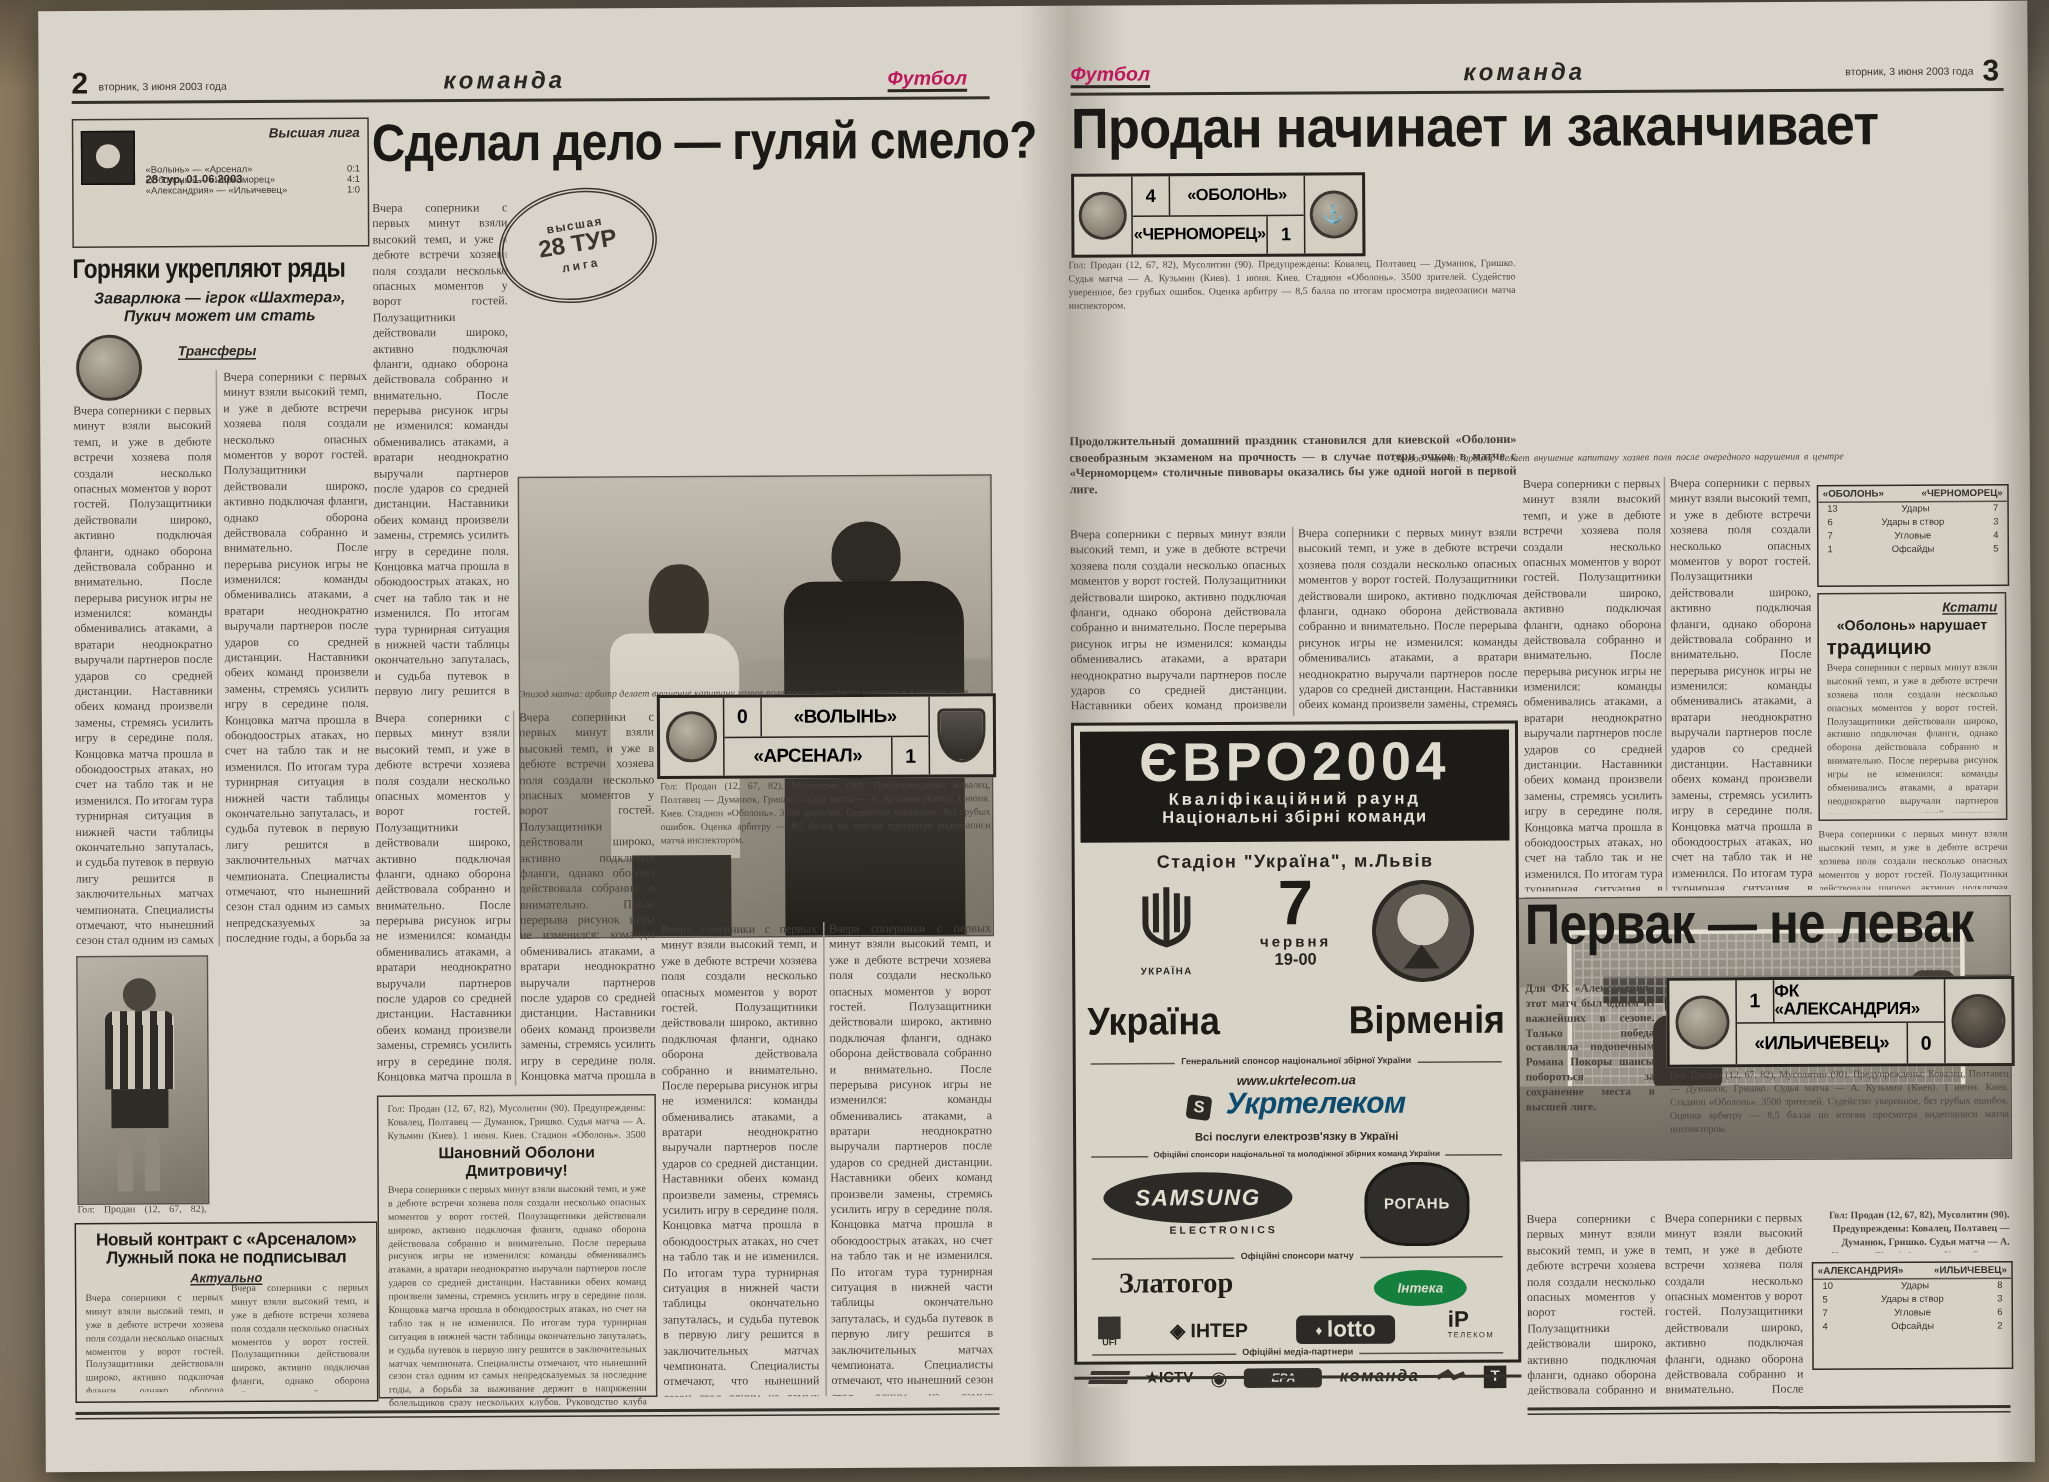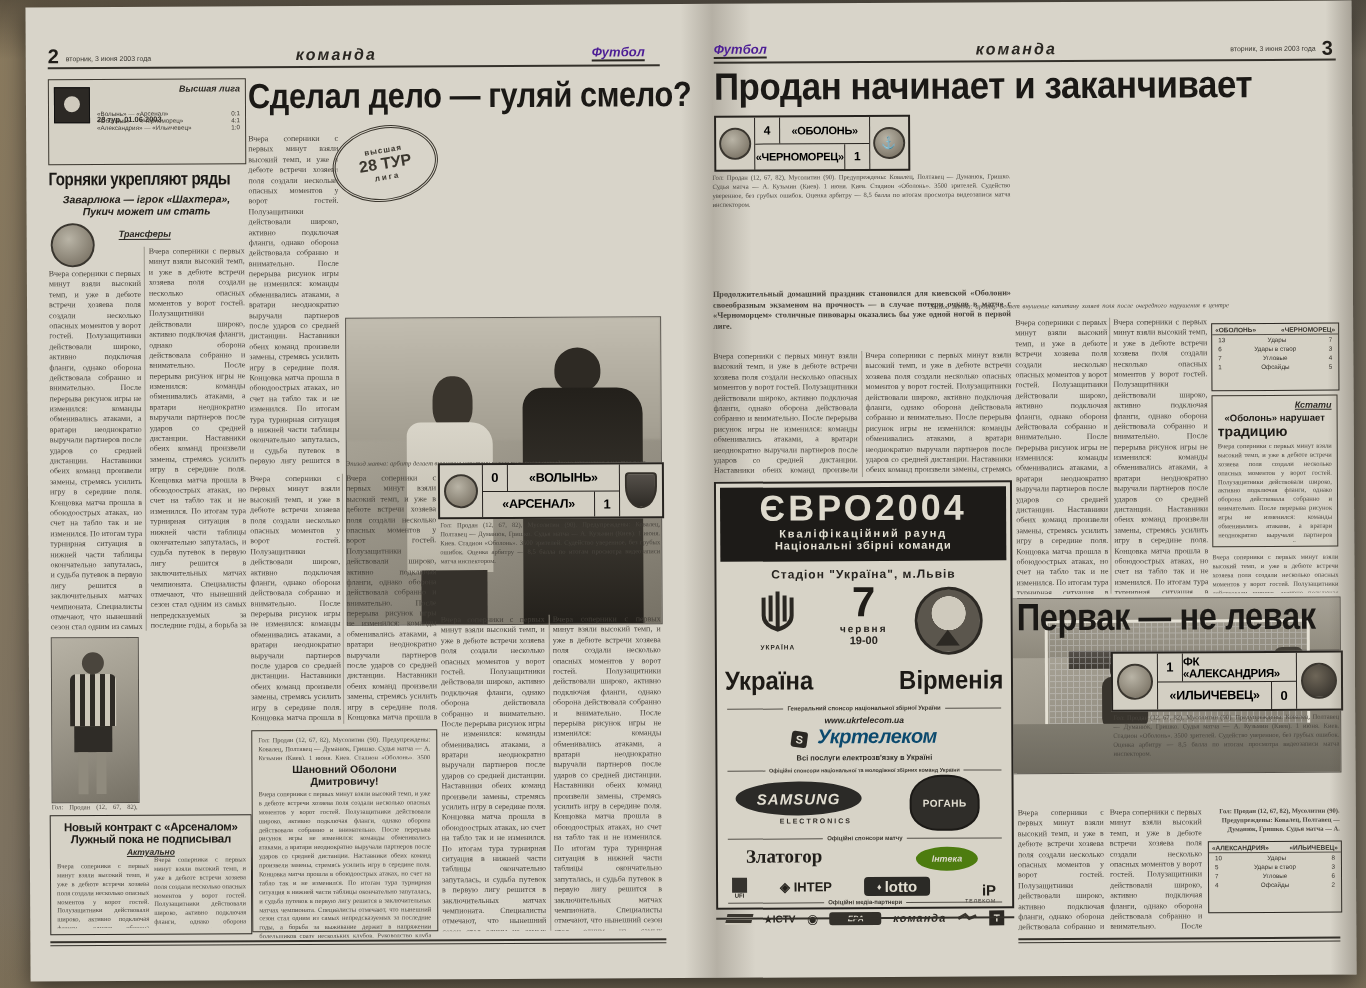--- a/index.html
+++ b/index.html
@@ -15,21 +15,21 @@
   .paper::after{content:"";position:absolute;right:0;top:0;width:26px;height:100%;
     background:linear-gradient(90deg,rgba(0,0,0,0),rgba(80,72,60,.35));}
   .abs{position:absolute;}
   .hl{font-weight:bold;color:#1b1916;letter-spacing:-.5px;white-space:nowrap;transform-origin:left top;}
   .greek{font-family:"Liberation Serif",serif;font-size:8px;line-height:1.3;color:#45413a;
     text-align:justify;overflow:hidden;word-break:break-word;}
   .greek-sm{font-family:"Liberation Serif",serif;font-size:6.6px;line-height:1.35;color:#4a463f;
     text-align:justify;overflow:hidden;word-break:break-word;}
   .rule{background:#34312b;}
   .masthead{font-weight:bold;font-style:italic;letter-spacing:2px;color:#2a2722;}
-  .section-lbl{font-weight:bold;font-style:italic;color:#4c1d95;border-bottom:2px solid #2a2722;}
+  .section-lbl{font-weight:bold;font-style:italic;color:#be185d;border-bottom:2px solid #2a2722;}
   .datebox{font-size:7px;color:#3a3731;}
   .pageno{font-weight:bold;font-size:20px;color:#201d19;}
   .matchbox{border:2px solid #26231f;background:#d3cfc3;display:flex;align-items:stretch;}
   .mb-crest{display:flex;align-items:center;justify-content:center;border-right:1.5px solid #26231f;}
   .mb-crest.r{border-right:none;border-left:1.5px solid #26231f;}
   .mb-mid{flex:1;display:flex;flex-direction:column;}
   .mb-row{flex:1;display:flex;align-items:stretch;}
   .mb-row:first-child{border-bottom:1.5px solid #26231f;}
   .mb-score{width:24px;display:flex;align-items:center;justify-content:center;font-weight:bold;border-right:1.5px solid #26231f;}
   .mb-score.r{border-right:none;border-left:1.5px solid #26231f;}
@@ -247,20 +247,21 @@
 
     <div class="abs" style="left:1184px;top:394px;width:126px;height:152px;border:1.2px solid #3b372f;background:#d6d2c6;padding:4px 5px;box-sizing:border-box;">
       <div style="text-align:right;font-size:9px;font-weight:bold;font-style:italic;text-decoration:underline;color:#2e2b26;">Кстати</div>
       <div style="text-align:center;font-weight:bold;font-size:9.5px;color:#1f1c18;margin-top:2px;">«Оболонь» нарушает</div>
       <div style="text-align:left;font-weight:bold;font-size:14px;color:#1f1c18;">традицию</div>
       <div class="greek-sm" style="height:100px;margin-top:3px;">Вчера соперники с первых минут взяли высокий темп, и уже в дебюте встречи хозяева поля создали несколько опасных моментов у ворот гостей. Полузащитники действовали широко, активно подключая фланги, однако оборона действовала собранно и внимательно. После перерыва рисунок игры не изменился: команды обменивались атаками, а вратари неоднократно выручали партнеров после ударов со средней дистанции. Наставники обеих команд произвели замены, стремясь усилить игру в середине поля. Концовка матча прошла в обоюдоострых атаках, но счет на табло так и не изменился. По итогам тура турнирная ситуация в нижней части таблицы окончательно запуталась, и судьба путевок в первую лигу решится в заключительных матчах чемпионата. Специалисты отмечают, что нынешний сезон стал одним из самых непредсказуемых за последние годы, а борьба за выживание держит в напряжении болельщиков сразу нескольких клубов. Руководство клуба тем временем продолжает переговоры о новых контрактах, и уже в ближайшие дни может быть объявлено о подписании соглашений с несколькими исполнителями. Тренерский штаб рассчитывает усилить все линии команды перед следующим сезоном, сохранив при этом костяк нынешнего состава. Вчера соперники с первых минут взяли высокий темп, и уже в дебюте встречи хозяева создали несколько опасных моментов у ворот гостей.</div>
     </div>
     <div class="abs greek-sm" style="left:1184px;top:552px;width:126px;height:40px;">Вчера соперники с первых минут взяли высокий темп, и уже в дебюте встречи хозяева поля создали несколько опасных моментов у ворот гостей. Полузащитники действовали широко, активно подключая фланги, однако оборона действовала собранно и внимательно. После перерыва рисунок игры не изменился: команды обменивались атаками, а вратари неоднократно выручали партнеров после ударов со средней дистанции. Наставники обеих команд произвели замены, стремясь усилить игру в середине поля. Концовка матча прошла в обоюдоострых атаках, но счет на табло так и не изменился. По итогам тура турнирная ситуация в нижней части таблицы окончательно запуталась, и судьба путевок в первую лигу решится в заключительных матчах чемпионата. Специалисты отмечают, что нынешний сезон стал одним из самых непредсказуемых за последние годы, а борьба за выживание держит в напряжении болельщиков сразу нескольких клубов. Руководство клуба тем временем продолжает переговоры о новых контрактах, и уже в ближайшие дни может быть объявлено о подписании соглашений с несколькими исполнителями. Тренерский штаб рассчитывает усилить все линии команды перед следующим сезоном, сохранив при этом костяк нынешнего состава. Вчера соперники с первых минут взяли высокий темп, и уже в дебюте встречи хозяева создали несколько опасных моментов у ворот гостей.</div>
 
     <div class="abs hl" style="left:988px;top:594px;font-size:38px;transform:scaleX(.86);">Первак — не левак</div>
+    <div class="abs greek" style="left:988px;top:652px;width:86px;height:150px;font-weight:bold;font-size:7.6px;">Для ФК «Александрия» этот матч был одним из важнейших в сезоне. Только победа оставляла подопечным Романа Покоры шансы побороться за сохранение места в высшей лиге.</div>
 
     <div class="abs matchbox" style="left:1082px;top:650px;width:228px;height:56px;">
       <div class="mb-crest" style="width:44px;">
         <div class="crest-circle" style="width:32px;height:32px;"></div>
       </div>
       <div class="mb-mid">
         <div class="mb-row">
           <div class="mb-score" style="font-size:13px;">1</div>
           <div class="mb-name" style="font-size:11.5px;">ФК «АЛЕКСАНДРИЯ»</div>
         </div>
@@ -351,37 +352,37 @@
         <span style="color:#e2ded1;font-weight:bold;font-style:italic;font-size:15px;letter-spacing:1px;">SAMSUNG</span>
       </div>
       <div style="position:absolute;left:62px;top:334px;font-size:7px;letter-spacing:2px;font-weight:bold;color:#2e2b26;">ELECTRONICS</div>
       <div style="position:absolute;right:32px;top:292px;width:66px;height:52px;background:#2f2d29;border-radius:45% 45% 40% 40%;border:2px solid #1c1a17;display:flex;align-items:center;justify-content:center;">
         <span style="color:#e2ded1;font-weight:bold;font-size:10px;letter-spacing:.5px;">РОГАНЬ</span>
       </div>
       <div class="divline" style="position:absolute;left:10px;right:10px;top:352px;">
         <span>Офіційні спонсори матчу</span>
       </div>
       <div style="position:absolute;left:28px;top:362px;font-family:'Liberation Serif',serif;font-size:19px;font-weight:bold;color:#211e1a;">Златогор</div>
-      <div style="position:absolute;right:34px;top:364px;width:62px;height:24px;border-radius:50%;background:#4d7c0f;display:flex;align-items:center;justify-content:center;">
+      <div style="position:absolute;right:34px;top:364px;width:62px;height:24px;border-radius:50%;background:#15803d;display:flex;align-items:center;justify-content:center;">
         <span style="color:#ddd9cd;font-style:italic;font-weight:bold;font-size:9px;">Інтека</span>
       </div>
 
       <div style="position:absolute;left:14px;top:394px;text-align:center;">
         <div style="width:15px;height:15px;background:#35332e;margin:0 auto;"></div>
         <div style="font-size:6px;font-weight:bold;color:#2e2b26;">UFI</div>
       </div>
       <div style="position:absolute;left:62px;top:396px;font-size:13px;font-weight:bold;color:#23201b;">
         <span>◈</span>
         <span>ІНТЕР</span>
       </div>
       <div style="position:absolute;left:146px;top:394px;width:66px;height:19px;background:#2b2a26;border-radius:4px;display:flex;align-items:center;justify-content:center;gap:3px;">
         <span style="color:#ddd9cd;font-size:9px;">♦</span>
         <span style="color:#e2ded1;font-weight:bold;font-size:15px;">lotto</span>
       </div>
-      <div style="position:absolute;right:16px;top:390px;text-align:right;margin-top:10px;">
+      <div style="position:absolute;right:16px;top:390px;text-align:left;">
         <div style="font-size:15px;font-weight:bold;color:#23201b;line-height:1;">іР</div>
         <div style="font-size:5px;letter-spacing:1px;color:#2e2b26;">ТЕЛЕКОМ</div>
       </div>
       <div class="divline" style="position:absolute;left:10px;right:10px;top:416px;">
         <span>Офіційні медіа-партнери</span>
       </div>
 
       <div style="position:absolute;left:8px;right:8px;top:424px;height:22px;display:flex;align-items:center;justify-content:space-between;">
         <span style="display:inline-block;width:26px;height:11px;background:repeating-linear-gradient(180deg,#3a362f 0 3px,#cfcabd 3px 6px);transform:skewX(-14deg);"></span>
         <span style="font-size:10px;font-weight:bold;color:#23201b;">★<span>ICTV</span></span>

